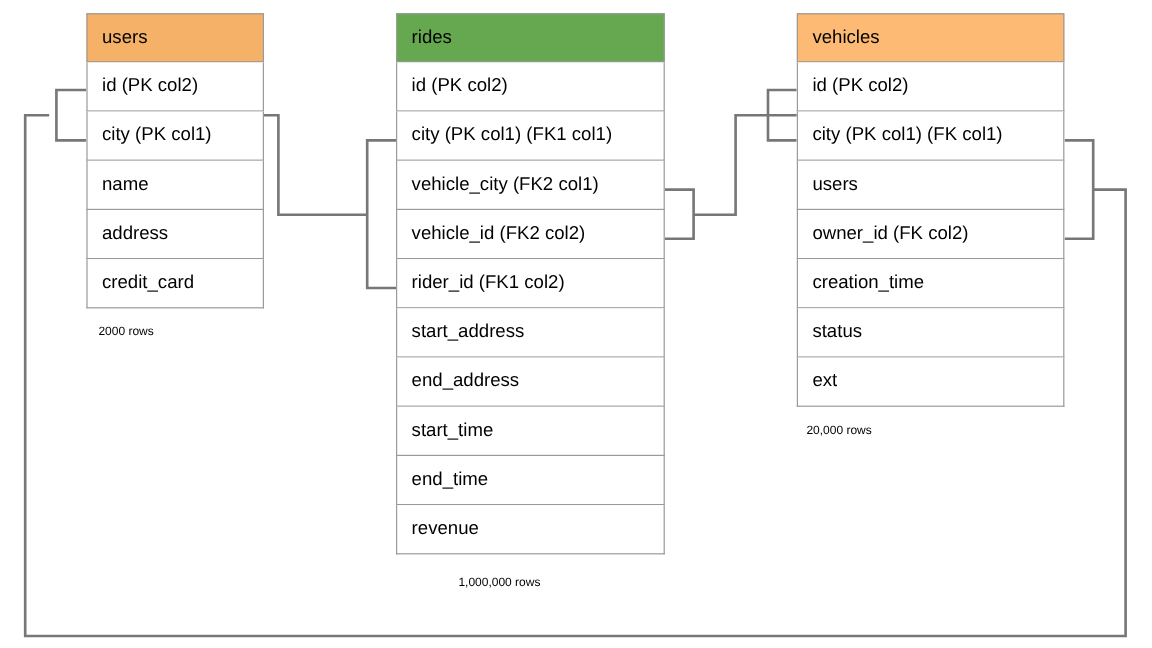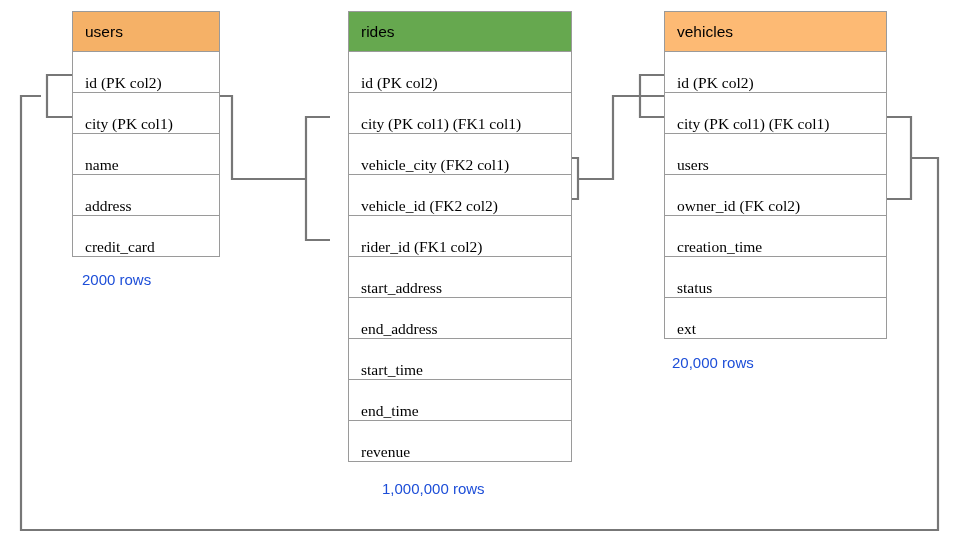--- a/index.html
+++ b/index.html
@@ -37,31 +37,30 @@
     font-size: 15.5px;
     color: #000000;
   }
   .entity-field {
     box-sizing: border-box;
     height: 41px;
     border: 1px solid #9a9a9a;
     border-top: none;
     background: #ffffff;
     display: flex;
-    align-items: flex-end;
+    align-items: center;
     padding-left: 12px;
     font-size: 15.5px;
     color: #000000;
     white-space: nowrap;
-    font-family: Liberation Serif, serif;
   }
   .row-count {
     position: absolute;
-    font-size: 15px;
-    color: #1d4ed8;
+    font-size: 10px;
+    color: #000000;
     white-space: nowrap;
   }
 </style>
 </head>
 <body>
 
 <div id="canvas">
 
   <svg id="connectors" viewBox="0 0 960 540" xmlns="http://www.w3.org/2000/svg">
     <defs>
@@ -103,21 +102,21 @@
           <span>name</span>
         </div>
         <div class="entity-field">
           <span>address</span>
         </div>
         <div class="entity-field">
           <span>credit_card</span>
         </div>
       </div>
       <div class="row-count" style="left: 82px; top: 271px;">2000 rows</div>
-      <div class="entity" style="left: 348px; top: 11px; width: 224px;">
+      <div class="entity" style="left: 330px; top: 11px; width: 224px;">
         <div class="entity-header" style="background: rgb(102, 168, 79);">
           <span>rides</span>
         </div>
         <div class="entity-field">
           <span>id (PK col2)</span>
         </div>
         <div class="entity-field">
           <span>city (PK col1) (FK1 col1)</span>
         </div>
         <div class="entity-field">

